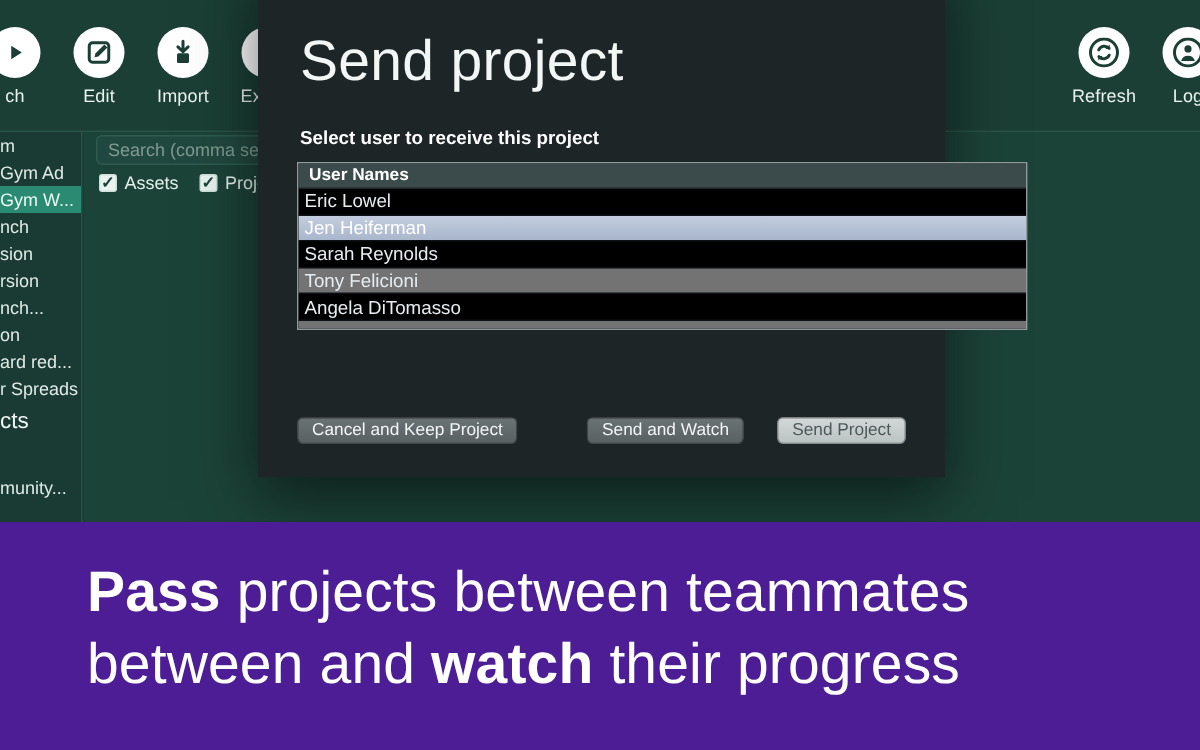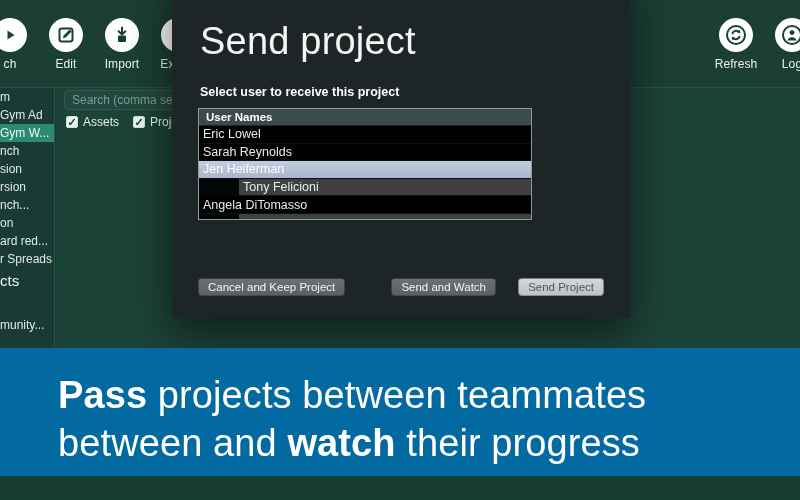--- a/index.html
+++ b/index.html
@@ -164,21 +164,21 @@
   .dlg-subtitle {
     position: absolute;
     left: 28px; top: 115px;
     font-size: 12.5px;
     font-weight: bold;
     color: #ffffff;
   }
   .list-wrap {
     position: absolute;
     left: 26px; top: 138px;
-    width: 334px; height: 112px;
+    width: 487px; height: 112px;
     border: 1px solid #8f9a9c;
     background: #050607;
     overflow: hidden;
   }
   .list-head {
     height: 17px;
     background: #3b4a4b;
     border-bottom: 1px solid #1d2527;
     display: flex;
     align-items: center;
@@ -191,21 +191,21 @@
     height: 17.6px;
     display: flex;
     align-items: center;
     padding-left: 4px;
     font-size: 12.5px;
     color: #e7ecef;
     background: #000000;
     border-bottom: 1px solid #0e1113;
     text-align: center;
   }
-  .list-row.alt { background: #404040; margin-left: 40px; }
+  .list-row.alt { background: #737373; }
   .list-row.sel {
     background: linear-gradient(#c3cdde, #a9b6cc);
     color: #ffffff;
   }
   .list-row.empty { color: transparent; }
 
   .btn-row {
     position: absolute;
     left: 26px; top: 308px;
     width: 406px;
@@ -235,22 +235,22 @@
     color: #4f5859;
   }
   #btn-cancel { left: 0; }
   #btn-send-watch { right: 108px; }
   #btn-send { right: 0; }
 
   
   .banner {
     position: absolute;
     left: 0; top: 348px;
-    width: 800px; height: 128px;
-    background: #0369a1;
+    width: 800px; height: 152px;
+    background: #4c1d95;
   }
   .banner-text {
     position: absolute;
     left: 58px; top: 24px;
     width: 700px;
     font-size: 38px;
     font-weight: 300;
     line-height: 1.25;
     color: #ffffff;
     letter-spacing: .1px;
@@ -382,22 +382,22 @@
   </div>
 
   <div class="dialog">
 
     <div class="dlg-title">Send project</div>
     <div class="dlg-subtitle">Select user to receive this project</div>
 
     <div class="list-wrap">
       <div class="list-head">User Names</div>
       <div class="list-row">Eric Lowel</div>
+      <div class="list-row sel">Jen Heiferman</div>
       <div class="list-row">Sarah Reynolds</div>
-      <div class="list-row sel">Jen Heiferman</div>
       <div class="list-row alt">Tony Felicioni</div>
       <div class="list-row">Angela DiTomasso</div>
       <div class="list-row alt empty"></div>
 
     </div>
 
     <div class="btn-row">
       <div class="btn dark" id="btn-cancel">Cancel and Keep Project</div>
       <div class="btn dark" id="btn-send-watch">Send and Watch</div>
       <div class="btn light" id="btn-send">Send Project</div>

